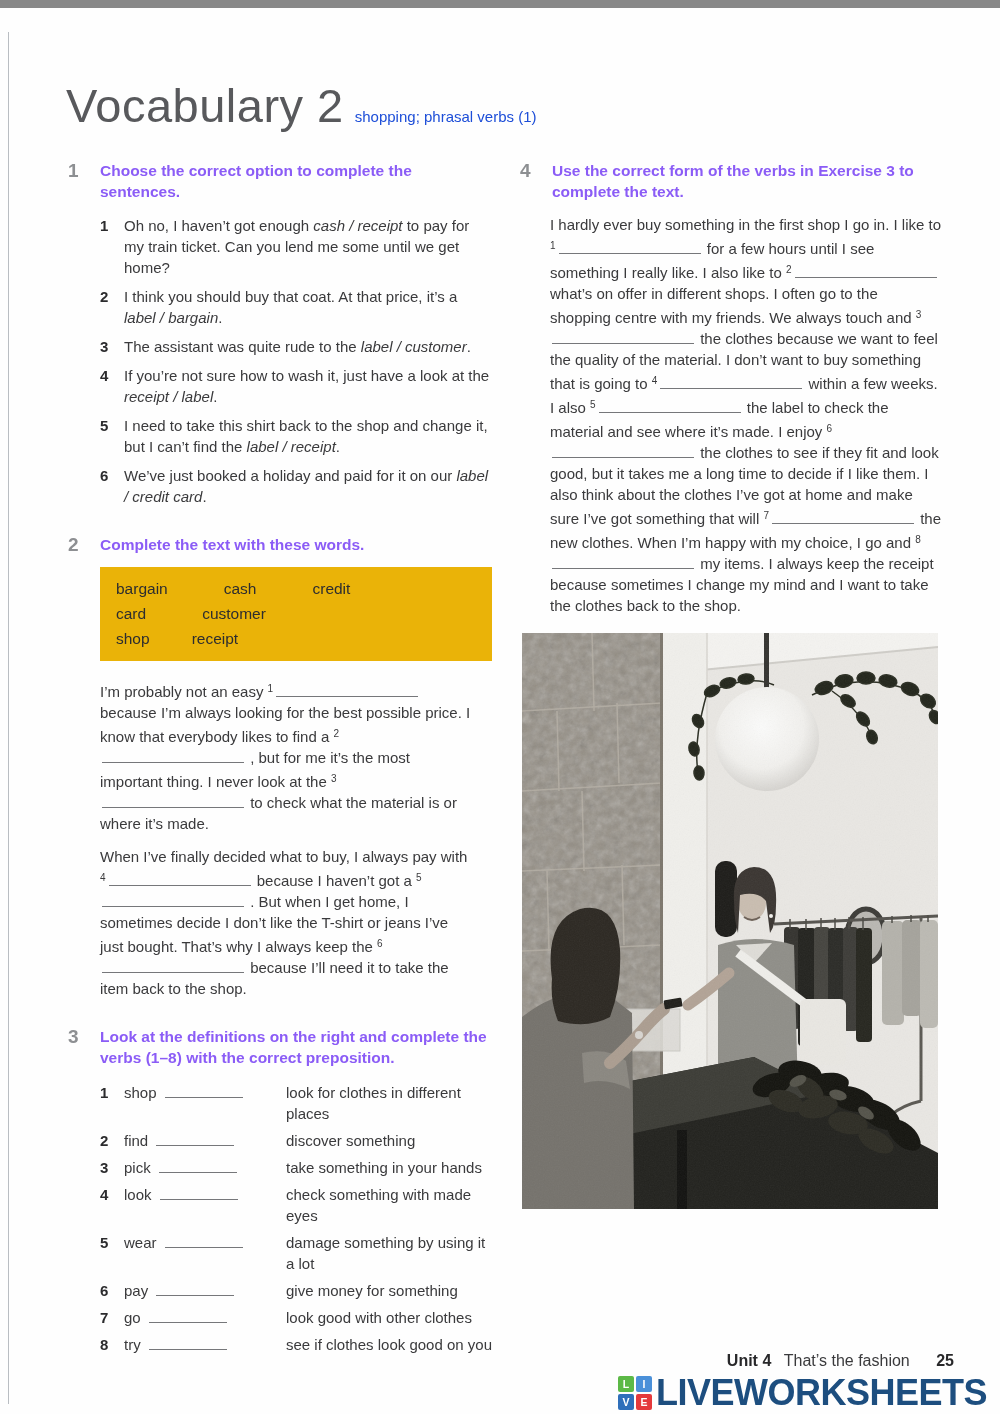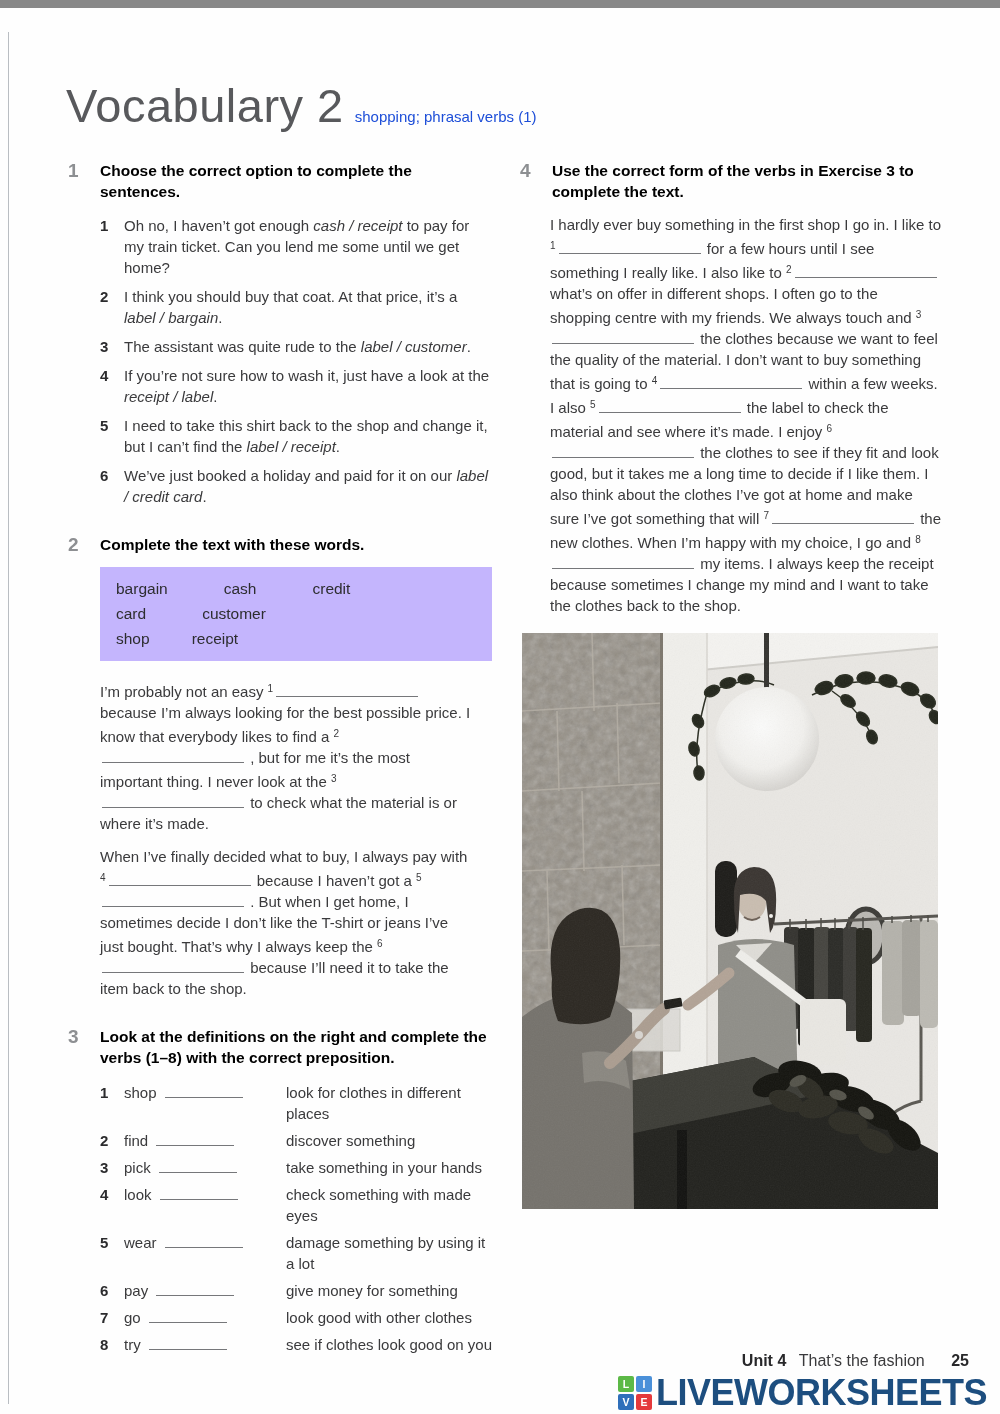--- a/index.html
+++ b/index.html
@@ -15,50 +15,50 @@
   #title{position:absolute;left:66px;top:70px;display:flex;align-items:baseline;}
   .title-main{font-size:47px;font-weight:400;color:#58595c;letter-spacing:.5px;}
   .title-sub{font-size:15px;color:#1d4ed8;margin-left:11px;}
 
   
   #col-left{position:absolute;left:68px;top:152px;width:424px;}
   #col-right{position:absolute;left:520px;top:152px;width:424px;}
 
   .ex-head{display:grid;grid-template-columns:30px 1fr;column-gap:2px;}
   .ex-num{font-size:19px;font-weight:bold;color:#8d8f92;line-height:21px;}
-  .ex-head h2{margin:0;font-size:15.5px;font-weight:bold;color:#000000;line-height:21px;}
+  .ex-head h2{margin:0;font-size:15.5px;font-weight:bold;color:#8b5cf6;line-height:21px;}
 
   .body-text{font-size:15px;line-height:21px;color:#3a3a3c;}
 
   .items{margin:13px 0 0 32px;}
   .item{display:grid;grid-template-columns:24px 1fr;margin-bottom:8px;}
   .item-num{font-weight:bold;color:#2b2b2d;}
 
   .ex2{margin-top:27px;}
-  .wordbox{margin:12px 0 17px 32px;background:#c4b5fd;padding:9px 16px 10px;
+  .wordbox{margin:12px 0 17px 32px;background:#eab308;padding:9px 16px 10px;
            font-size:15.5px;color:#2d2d2f;line-height:25px;}
   .wordbox .word{margin-right:56px;}
   .wordbox .wb-row2 .word{margin-right:42px;}
 
   .para{margin:0 0 12px 32px;width:374px;}
   .para-r{margin:12px 0 0 30px;width:392px;}
 
   .ex3{margin-top:27px;}
   .defs{margin:14px 0 0 32px;}
   .def-row{display:grid;grid-template-columns:24px 162px 1fr;margin-bottom:6px;}
   .def-verb .blank{width:78px;margin-left:8px;}
 
   .blank{display:inline-block;width:142px;height:.85em;border-bottom:1.2px solid #76777a;margin:0 2px;}
   sup{font-size:10px;vertical-align:5px;margin-right:1px;color:#3a3a3c;}
   em{font-style:italic;}
 
   .photo{display:block;margin:17px 0 0 2px;width:416px;height:576px;background:#e9e7e3;}
 
   
-  #footer-unit{position:absolute;top:1344px;right:31px;font-size:16px;color:#3a3a3c;white-space:nowrap;}
+  #footer-unit{position:absolute;top:1344px;right:46px;font-size:16px;color:#3a3a3c;white-space:nowrap;}
   #footer-unit .b{font-weight:bold;color:#28282a;}
   #footer-unit .t{margin:0 8px;}
   #footer-unit .pg{margin-left:14px;font-weight:bold;color:#28282a;}
   #logo{position:absolute;top:1367px;right:13px;display:flex;align-items:center;}
   .logo-grid{display:grid;grid-template-columns:16px 16px;grid-auto-rows:16px;gap:2px;margin-right:4px;}
   .logo-sq{display:flex;align-items:center;justify-content:center;color:#fff;
            font-size:10.5px;font-weight:bold;border-radius:2px;}
   .logo-text{font-size:36px;font-weight:bold;color:#1d4e7f;letter-spacing:-.5px;line-height:1;}
 </style>
 </head>

